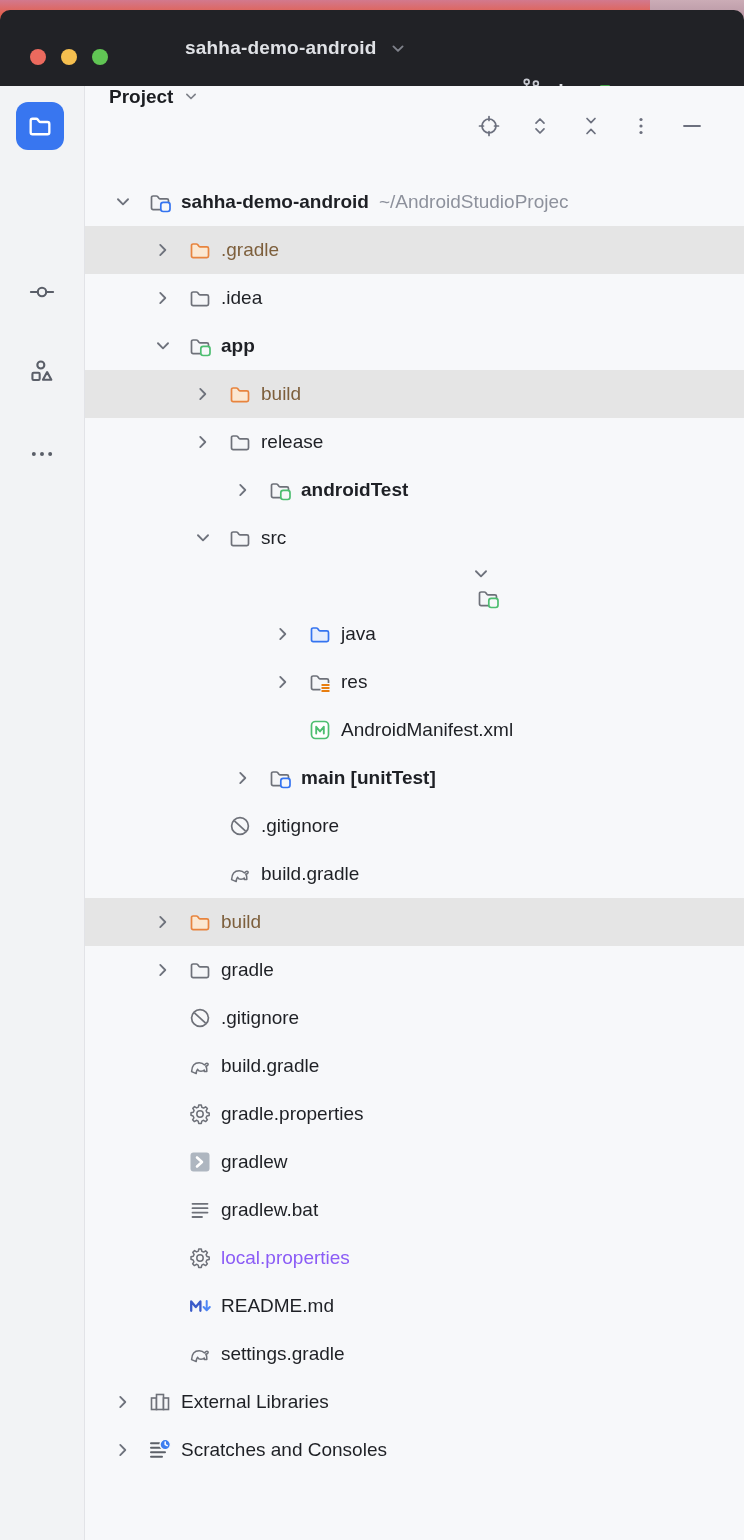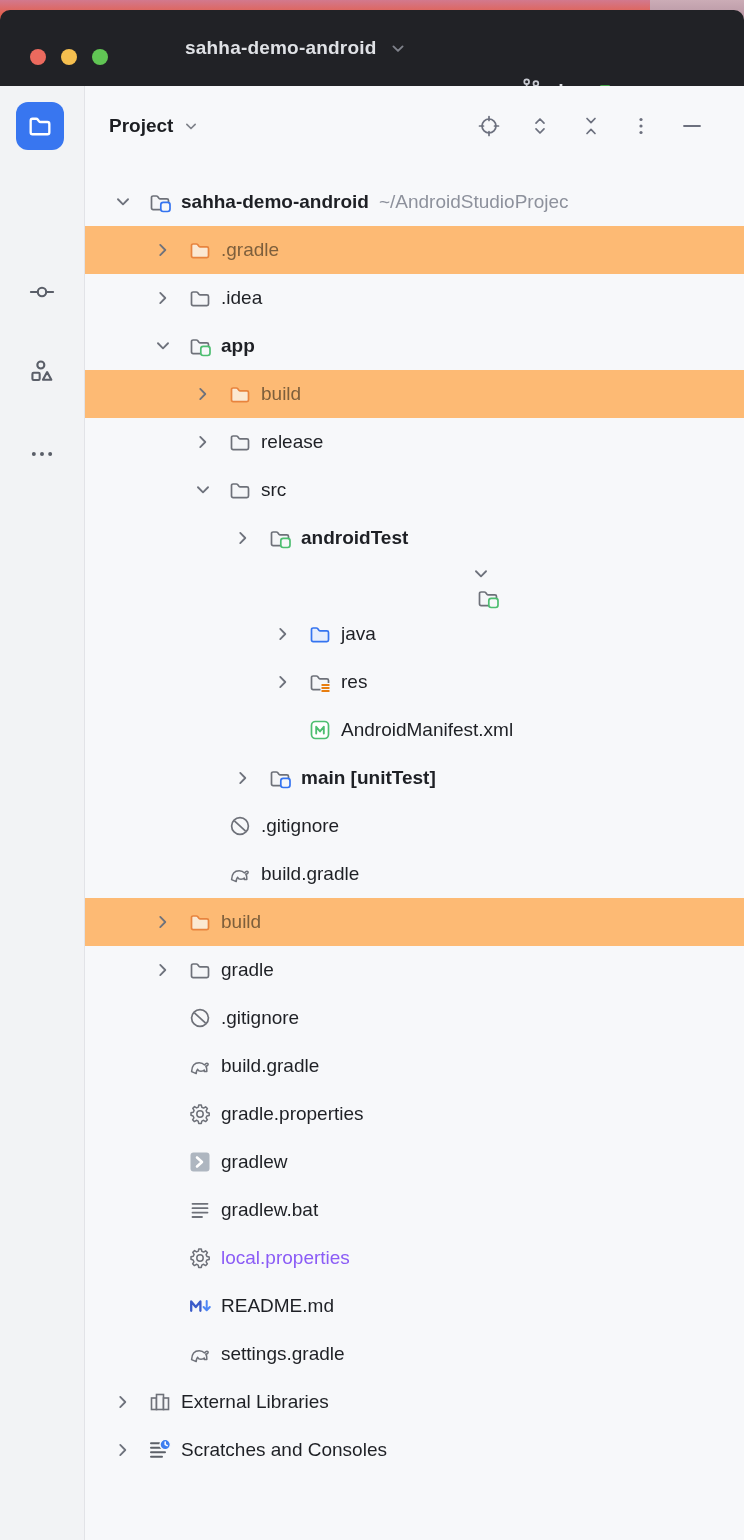--- a/index.html
+++ b/index.html
@@ -29,27 +29,27 @@
   .branch-name{color:#dfe1e5;font-size:19px;font-weight:600;}
   
   .main{position:absolute;top:86px;left:0;width:744px;height:1454px;background:#f7f8fa;z-index:2;display:flex;}
   .activity-bar{width:85px;height:100%;background:#f2f3f5;border-right:1px solid #e2e3e7;box-sizing:border-box;position:relative;flex:none;}
   .ab-btn{position:absolute;left:16px;width:48px;height:48px;border-radius:12px;display:flex;align-items:center;justify-content:center;}
   .ab-btn.active{background:#3876f0;}
   .ab-icon{position:absolute;left:28px;width:28px;height:28px;display:flex;align-items:center;justify-content:center;}
   
   .project-panel{flex:1;position:relative;min-width:0;}
   .panel-header{position:relative;height:80px;}
-  .panel-title-wrap{position:absolute;left:24px;top:0;height:80px;display:flex;align-items:center;gap:8px;}
+  .panel-title-wrap{position:absolute;left:24px;top:0;height:80px;display:flex;align-items:flex-start;gap:8px;}
   .panel-title{font-size:19px;font-weight:700;color:#1c1e22;}
   .ph-icon{position:absolute;top:28px;width:24px;height:24px;display:flex;align-items:center;justify-content:center;}
   
   .tree{position:relative;padding-top:12px;}
   .row{position:relative;height:48px;display:flex;align-items:center;white-space:nowrap;overflow:hidden;font-size:19px;color:#1e2025;}
-  .row.hl-yellow{background:#fdba74;}
+  .row.hl-yellow{background:#e5e5e5;}
   .sel-pill{position:absolute;left:20px;right:32px;top:2px;bottom:2px;border-radius:8px;background:#d5ddf8;z-index:0;}
   .row>*{position:relative;z-index:1;}
   .chev{width:36px;height:24px;flex:none;display:flex;align-items:center;}
   .ficon{width:24px;height:24px;flex:none;display:flex;align-items:center;justify-content:center;}
   .lbl{margin-left:9px;}
   .row.bold .lbl{font-weight:700;}
   .path-suffix{margin-left:10px;color:#8d919c;}
 </style>
 </head>
 <body>
@@ -229,46 +229,46 @@
               <path d="M9 6.5l5.5 5.5L9 17.5" fill="none" stroke="#6e727c" stroke-width="2" stroke-linecap="round" stroke-linejoin="round"></path>
             </svg>
           </span>
           <span class="ficon">
             <svg width="24" height="24" viewBox="0 0 24 24">
               <path d="M3.5 18V7.6c0-.9.7-1.6 1.6-1.6h3.2c.5 0 1 .2 1.3.6l1.3 1.7c.3.4.8.6 1.3.6h6.7c.9 0 1.6.7 1.6 1.6V18c0 .9-.7 1.6-1.6 1.6H5.1c-.9 0-1.6-.7-1.6-1.6z" fill="#f5f6f8" stroke="#6e7179" stroke-width="1.7" stroke-linejoin="round"></path>
             </svg>
           </span>
           <span class="lbl">release</span>
         </div>
+        <div class="row bold" style="padding-left: 147px;">
+          <span class="chev">
+            <svg width="22" height="22" viewBox="0 0 24 24">
+              <path d="M9 6.5l5.5 5.5L9 17.5" fill="none" stroke="#6e727c" stroke-width="2" stroke-linecap="round" stroke-linejoin="round"></path>
+            </svg>
+          </span>
+          <span class="ficon">
+            <svg width="24" height="24" viewBox="0 0 24 24">
+              <path d="M3.5 18V7.6c0-.9.7-1.6 1.6-1.6h3.2c.5 0 1 .2 1.3.6l1.3 1.7c.3.4.8.6 1.3.6h6.7c.9 0 1.6.7 1.6 1.6V18c0 .9-.7 1.6-1.6 1.6H5.1c-.9 0-1.6-.7-1.6-1.6z" fill="#f5f6f8" stroke="#6e7179" stroke-width="1.7" stroke-linejoin="round"></path>
+              <rect x="12.8" y="12.3" width="9.2" height="9.2" rx="2.4" fill="#f7f8fa" stroke="#4dbe70" stroke-width="1.7"></rect>
+            </svg>
+          </span>
+          <span class="lbl">androidTest</span>
+        </div>
         <div class="row" style="padding-left: 107px;">
           <span class="chev">
             <svg width="22" height="22" viewBox="0 0 24 24">
               <path d="M6.5 9l5.5 5.5L17.5 9" fill="none" stroke="#6e727c" stroke-width="2" stroke-linecap="round" stroke-linejoin="round"></path>
             </svg>
           </span>
           <span class="ficon">
             <svg width="24" height="24" viewBox="0 0 24 24">
               <path d="M3.5 18V7.6c0-.9.7-1.6 1.6-1.6h3.2c.5 0 1 .2 1.3.6l1.3 1.7c.3.4.8.6 1.3.6h6.7c.9 0 1.6.7 1.6 1.6V18c0 .9-.7 1.6-1.6 1.6H5.1c-.9 0-1.6-.7-1.6-1.6z" fill="#f5f6f8" stroke="#6e7179" stroke-width="1.7" stroke-linejoin="round"></path>
             </svg>
           </span>
           <span class="lbl">src</span>
-        </div>
-        <div class="row bold" style="padding-left: 147px;">
-          <span class="chev">
-            <svg width="22" height="22" viewBox="0 0 24 24">
-              <path d="M9 6.5l5.5 5.5L9 17.5" fill="none" stroke="#6e727c" stroke-width="2" stroke-linecap="round" stroke-linejoin="round"></path>
-            </svg>
-          </span>
-          <span class="ficon">
-            <svg width="24" height="24" viewBox="0 0 24 24">
-              <path d="M3.5 18V7.6c0-.9.7-1.6 1.6-1.6h3.2c.5 0 1 .2 1.3.6l1.3 1.7c.3.4.8.6 1.3.6h6.7c.9 0 1.6.7 1.6 1.6V18c0 .9-.7 1.6-1.6 1.6H5.1c-.9 0-1.6-.7-1.6-1.6z" fill="#f5f6f8" stroke="#6e7179" stroke-width="1.7" stroke-linejoin="round"></path>
-              <rect x="12.8" y="12.3" width="9.2" height="9.2" rx="2.4" fill="#f7f8fa" stroke="#4dbe70" stroke-width="1.7"></rect>
-            </svg>
-          </span>
-          <span class="lbl">androidTest</span>
         </div>
         <div class="row bold" style="padding-left: 147px; flex-direction: column;">
           <span class="chev">
             <svg width="22" height="22" viewBox="0 0 24 24">
               <path d="M6.5 9l5.5 5.5L17.5 9" fill="none" stroke="#6e727c" stroke-width="2" stroke-linecap="round" stroke-linejoin="round"></path>
             </svg>
           </span>
           <span class="ficon">
             <svg width="24" height="24" viewBox="0 0 24 24">
               <path d="M3.5 18V7.6c0-.9.7-1.6 1.6-1.6h3.2c.5 0 1 .2 1.3.6l1.3 1.7c.3.4.8.6 1.3.6h6.7c.9 0 1.6.7 1.6 1.6V18c0 .9-.7 1.6-1.6 1.6H5.1c-.9 0-1.6-.7-1.6-1.6z" fill="#f5f6f8" stroke="#6e7179" stroke-width="1.7" stroke-linejoin="round"></path>

